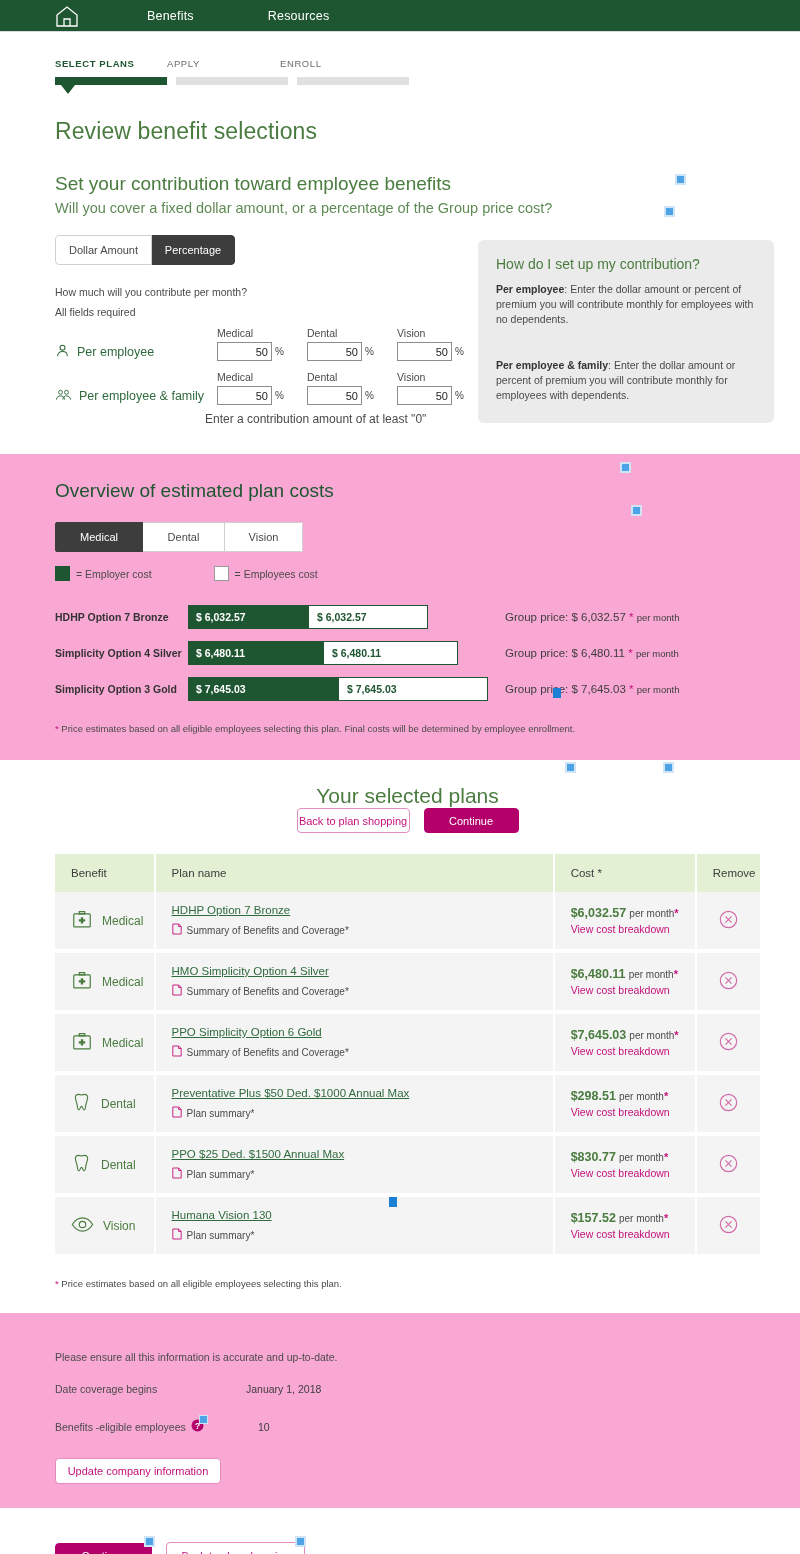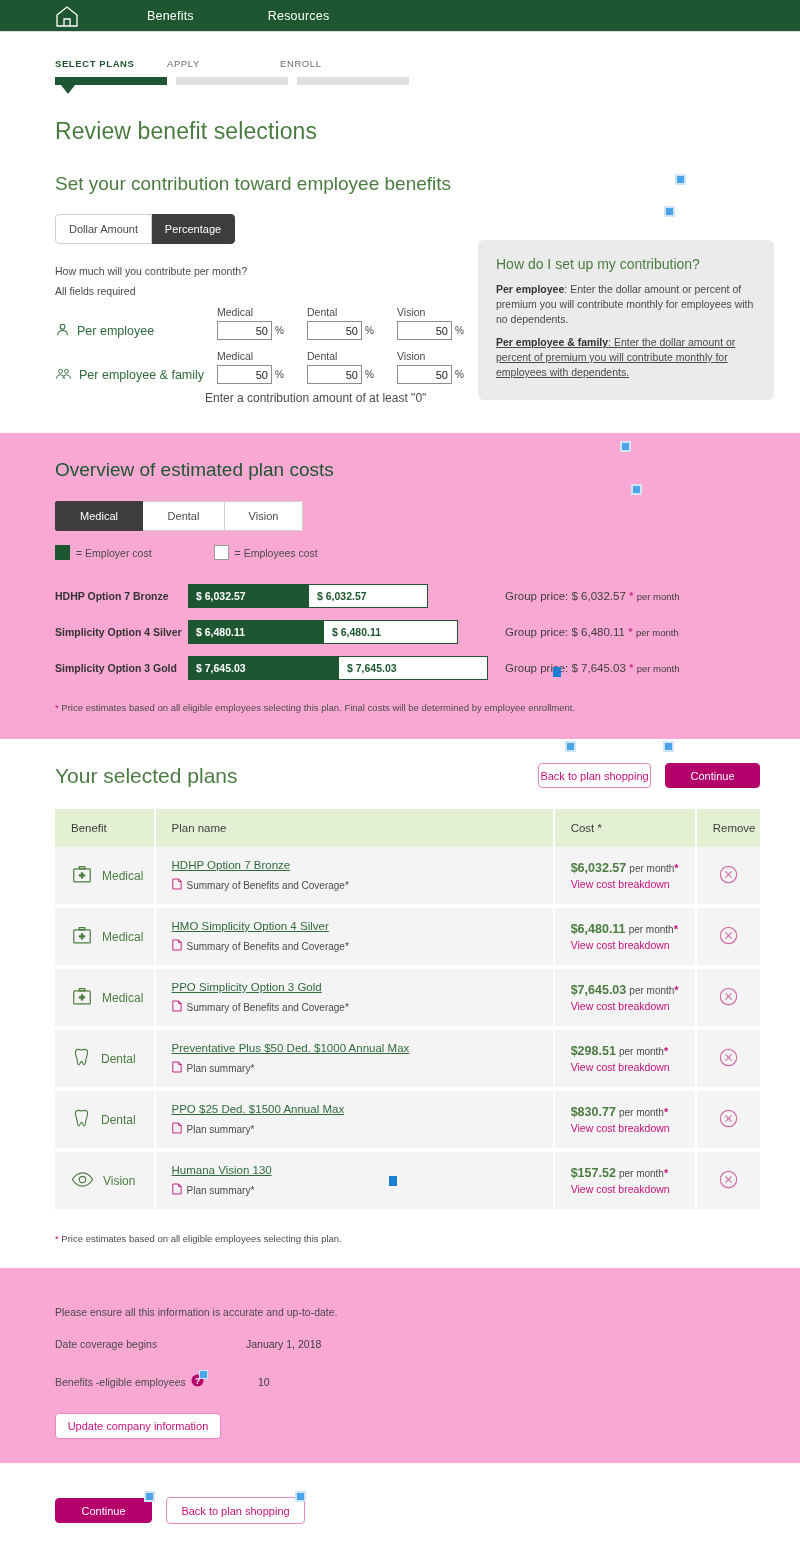--- a/index.html
+++ b/index.html
@@ -87,21 +87,21 @@
   .pct-sign { font-size: 10px; color: #444; margin-left: 3px; }
   .hint-center { font-size: 12px; color: #4a4a4a; }
 
   
   .helpcard {
     position: absolute; left: 478px; top: 240px; width: 296px;
     background: #ebebeb; border-radius: 6px; padding: 16px 18px 20px 18px;
   }
   .helpcard h3 { font-size: 14px; color: #4a7c3f; font-weight: normal; margin-bottom: 10px; }
   .helpcard p { font-size: 10.5px; line-height: 1.45; color: #4a4a4a; }
-  .helpcard p + p { margin-top: 7px; text-decoration: underline; }
+  .helpcard p + p { margin-top: 30px; }
   .helpcard b { color: #333; }
 
   
   .band-grey { background: #f9a8d4; }
   .legend { display: flex; align-items: center; font-size: 10.5px; color: #4a4a4a; }
   .sw { width: 15px; height: 15px; margin-right: 6px; }
   .sw.green { background: #1e5631; }
   .sw.white { background: #fff; border: 1px solid #9a9a9a; }
 
   .costrow { display: flex; align-items: center; height: 24px; }
@@ -185,20 +185,21 @@
     <div class="bar done"></div>
     <div class="bar"></div>
     <div class="bar"></div>
   </div>
 </div>
 
 <div class="wrap" style="position:relative;">
   <h1 class="page-title">Review benefit selections</h1>
 
   <h2 class="sec-title" style="margin-top:28px;">Set your contribution toward employee benefits</h2>
+  <div class="sec-sub">Will you cover a fixed dollar amount, or a percentage of the Group price cost?</div>
 
   <div class="toggle rounded" style="margin-top:19px;">
     <div class="opt" style="width:97px;">Dollar Amount</div>
     <div class="opt sel" style="width:83px;">Percentage</div>
   </div>
 
   <div class="small-note" style="margin-top:21px;">How much will you contribute per month?</div>
   <div class="small-note" style="margin-top:8px;">All fields required</div>
 
   
@@ -353,21 +354,21 @@
     <span class="ast">*</span>
     <span>Price estimates based on all eligible employees selecting this plan. Final costs will be determined by employee enrollment.</span>
   </div>
 
   <div class="marker" style="left:620px; top:8px;"></div>
   <div class="marker" style="left:631px; top:51px;"></div>
   <div class="marker solid" style="left:553px; top:234px;"></div>
 </div>
 
 <div class="wrap" style="padding-top:24px; position:relative;">
-  <div style="display:flex; align-items:center; justify-content:space-between;">
+  <div style="display:flex; align-items:center; justify-content:space-between;flex-direction:column;">
     <h2 class="sec-title" style="font-size:21px;">Your selected plans</h2>
     <div style="display:flex; gap:14px; align-items:center;">
       <button class="btn btn-outline" style="width:113px; height:25px;">Back to plan shopping</button>
       <button class="btn btn-primary" style="width:95px; height:25px;">Continue</button>
     </div>
   </div>
 
   <table class="plans" style="margin-top:21px;">
     <thead>
       <tr>
@@ -430,21 +431,21 @@
           <td>
             <span class="benefit-cell">
               <span><svg width="22" height="22" viewBox="0 0 24 24" fill="none" stroke="#4a7c3f" stroke-width="1.3">
                   <path d="M9 4 h6 v2.5 h-6 z"></path>
                   <rect x="3" y="6.5" width="18" height="14" rx="1"></rect>
                   <path d="M12 10 v7 M8.5 13.5 h7" stroke-width="2.6"></path>
                 </svg></span>
               <span>Medical</span>
             </span>
           </td>
-          <td><a class="plan-link" href="#">PPO Simplicity Option 3 Gold</a><span class="plan-sub">
+          <td><a class="plan-link" href="#">PPO Simplicity Option 6 Gold</a><span class="plan-sub">
               <span><svg width="10" height="12" viewBox="0 0 12 14" fill="none" stroke="#c4117b" stroke-width="1.1">
                   <path d="M1 1 h7 l3 3 v9 h-10 z"></path>
                   <path d="M8 1 v3 h3"></path>
                 </svg></span>
               <span>Summary of Benefits and Coverage*</span>
             </span></td>
           <td><span class="cost-amt">$7,645.03</span> <span class="cost-per">per month</span><span class="cost-ast">*</span><br><span class="breakdown">View cost breakdown</span></td>
           <td style="border-right:none; text-align:center; padding-left:0;"><span><svg width="19" height="19" viewBox="0 0 20 20" fill="none" stroke="#d06aa8" stroke-width="1.2">
                 <circle cx="10" cy="10" r="8.6"></circle>
                 <path d="M6.8 6.8 L13.2 13.2 M13.2 6.8 L6.8 13.2"></path>

